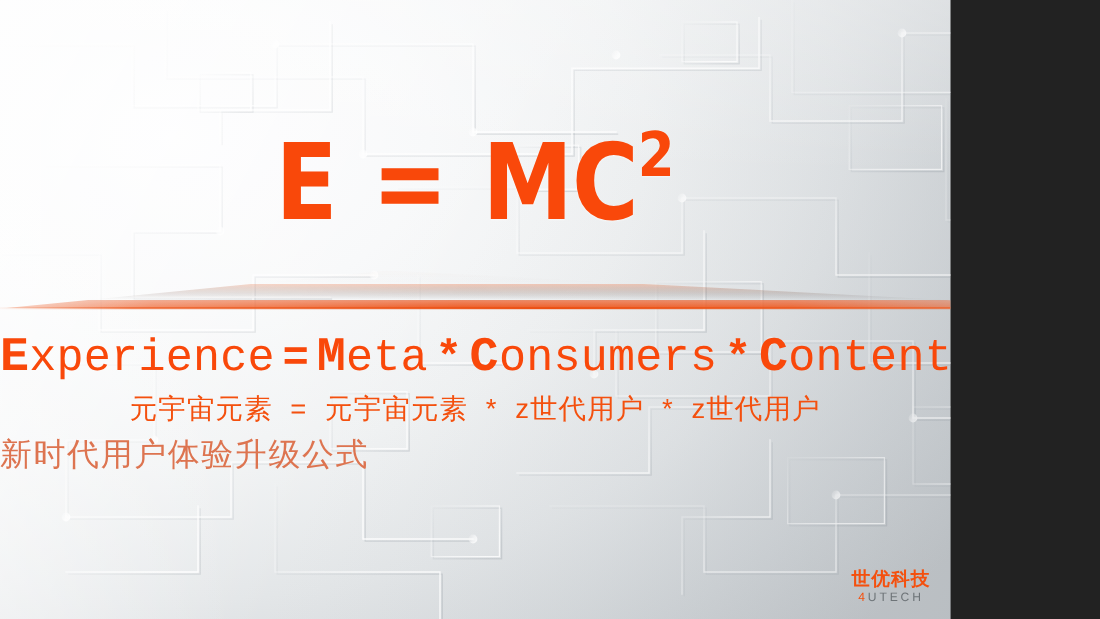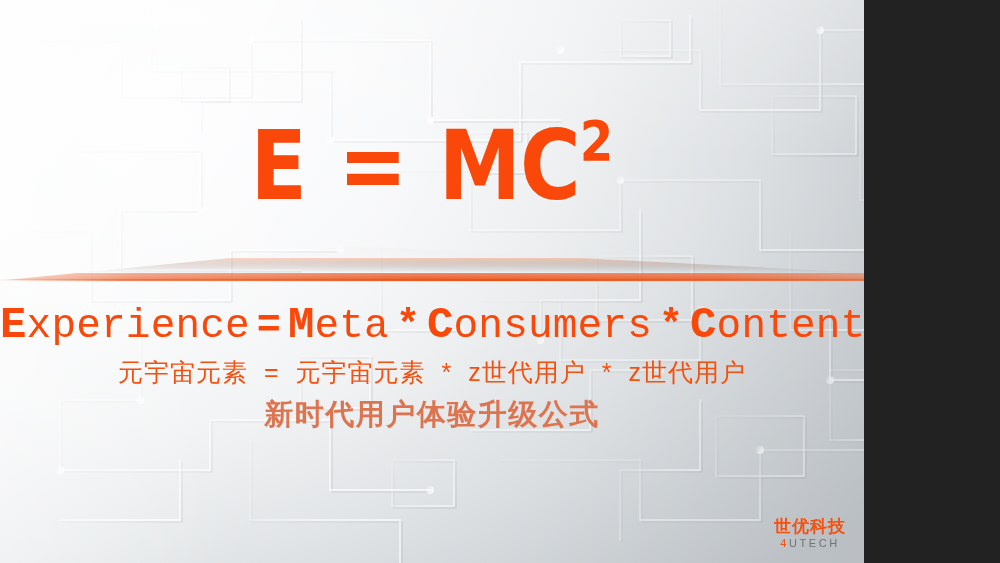--- a/index.html
+++ b/index.html
@@ -130,25 +130,24 @@
     color: #f4500e;
     letter-spacing: 1px;
   }
   .line-cn .gap { display: inline-block; width: 16px; }
 
   .line-tag {
     position: absolute;
     top: 400px;
     left: 0;
     width: 100%;
-    text-align: center;
     white-space: nowrap;
     line-height: 1;
     font-size: 29px;
-    font-weight: 700;
+    font-weight: 400;
     color: #dd7450;
     letter-spacing: 1.5px;
   }
 
   
   .logo {
     position: absolute;
     right: 18px;
     bottom: 14px;
     text-align: center;

